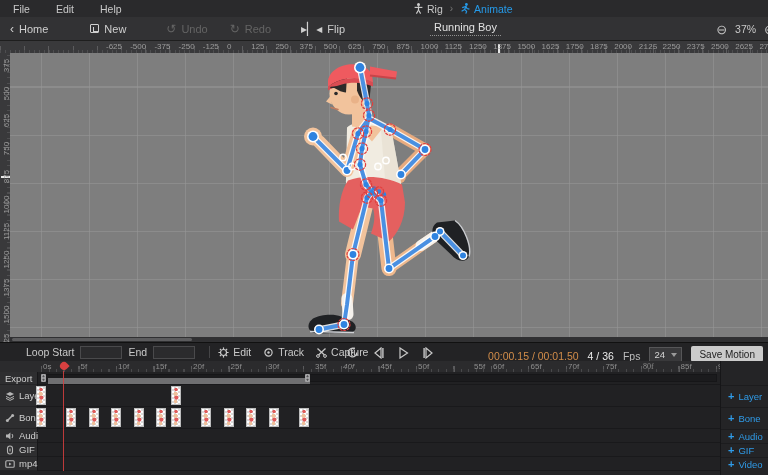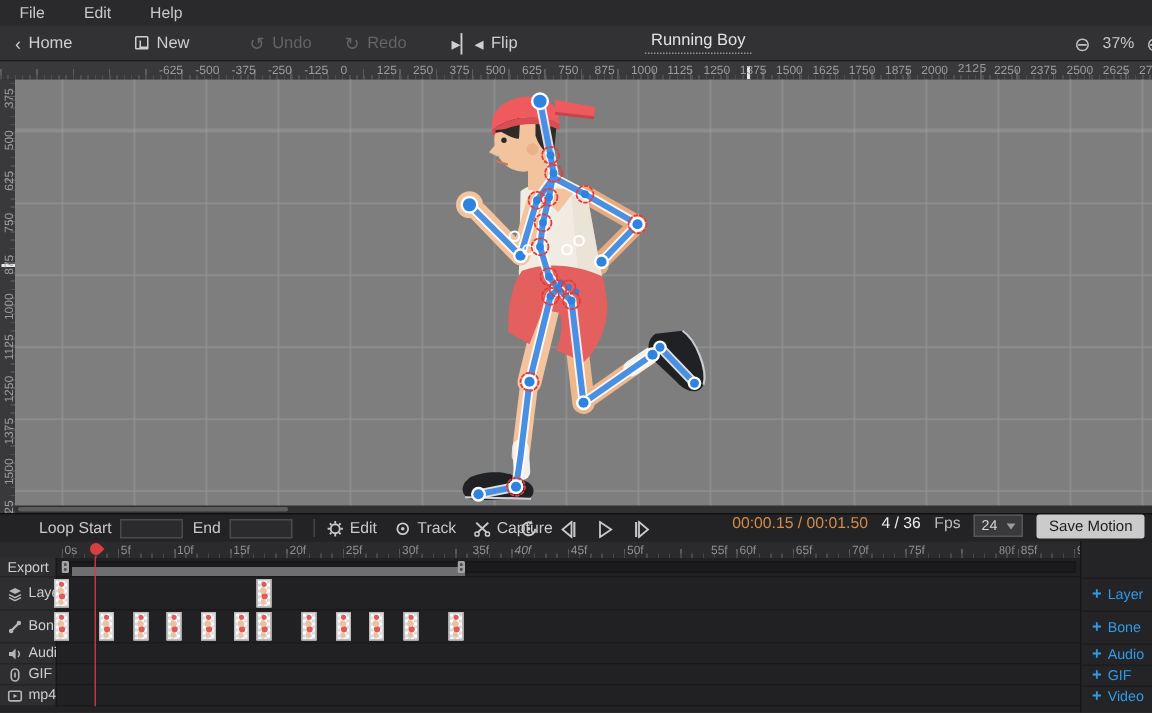--- a/index.html
+++ b/index.html
@@ -63,21 +63,21 @@
   
   .playbar{position:absolute;left:0;top:342px;width:768px;height:19px;background:#232325;
            border-top:1px solid #111;display:flex;align-items:center;font-size:10.5px;}
   .playbar .lbl{color:#c9c9c9;}
   .pbin{width:42px;height:13px;background:#2b2b2d;border:1px solid #4a4a4c;color:#ddd;
         font-size:9px;margin:0 6px;padding:0 3px;font-family:"Liberation Sans",sans-serif;}
   .pdiv{width:1px;height:12px;background:#454547;margin:0 8px;}
   .pico{display:flex;align-items:center;gap:4px;margin-right:12px;}
   .pico svg{display:block;}
   .transport{position:absolute;left:346px;top:0;height:19px;display:flex;align-items:center;gap:13px;}
-  .rightinfo{position:absolute;right:5px;top:0;height:19px;display:flex;align-items:flex-start;gap:9px;}
+  .rightinfo{position:absolute;right:5px;top:0;height:19px;display:flex;align-items:flex-end;gap:9px;}
   .tc-cur{color:#d28d4a;} .tc-tot{color:#d28d4a;}
   .frameind{color:#ececec;}
   .fpslbl{color:#bcbcbc;}
   .fpssel{width:33px;height:15px;background:#39393b;border:1px solid #565658;display:flex;
           align-items:center;justify-content:space-between;padding:0 4px;color:#d5d5d5;font-size:9.5px;}
   .caret{width:0;height:0;border-left:3px solid transparent;border-right:3px solid transparent;border-top:4px solid #9a9a9a;}
   .savebtn{height:16px;background:#cbcbcb;color:#1d1d1d;border-radius:2px;display:flex;
            align-items:center;padding:0 8px;font-size:10px;}
 
   
@@ -122,20 +122,42 @@
 </style>
 </head>
 <body>
 
 <div id="app">
 
   <div class="menubar">
     <span class="mitem">File</span>
     <span class="mitem">Edit</span>
     <span class="mitem">Help</span>
+    <div class="modenav">
+      <span class="mtab">
+        <svg width="9" height="11" viewBox="0 0 9 11">
+          <circle cx="4.5" cy="1.6" r="1.5" fill="#cfcfcf"></circle>
+          <line x1="4.5" y1="3.2" x2="4.5" y2="7" stroke="#cfcfcf" stroke-width="1.2"></line>
+          <line x1="0.6" y1="4.4" x2="8.4" y2="4.4" stroke="#cfcfcf" stroke-width="1.1"></line>
+          <line x1="4.5" y1="7" x2="2.4" y2="10.6" stroke="#cfcfcf" stroke-width="1.1"></line>
+          <line x1="4.5" y1="7" x2="6.6" y2="10.6" stroke="#cfcfcf" stroke-width="1.1"></line>
+        </svg>
+        <span>Rig</span>
+      </span>
+      <span class="sep">›</span>
+      <span class="mtab blue">
+        <svg width="10" height="11" viewBox="0 0 10 11">
+          <circle cx="6.4" cy="1.5" r="1.4" fill="#259ae9"></circle>
+          <path d="M2.2 4.6 L6 3.4 L7 5.6 L9.4 6.2" stroke="#259ae9" stroke-width="1.2" fill="none"></path>
+          <path d="M6 3.4 L4.6 6.4 L6.6 8.4 L5.8 10.6" stroke="#259ae9" stroke-width="1.2" fill="none"></path>
+          <path d="M4.6 6.4 L1.6 8.2" stroke="#259ae9" stroke-width="1.2" fill="none"></path>
+        </svg>
+        <span>Animate</span>
+      </span>
+    </div>
   </div>
 
   <div class="toolbar">
     <span class="tbtn tb-home">
       <span class="glyph">‹</span>
       <span>Home</span>
     </span>
     <span class="tbtn tb-new">
       <span class="newbox"></span>
       <span>New</span>
@@ -421,21 +443,21 @@
         <div class="flab" style="left: 268px;">30f</div>
         <div class="flab" style="left: 315px;">35f</div>
         <div class="flab" style="left: 343px; font-style: italic;">40f</div>
         <div class="flab" style="left: 380.5px;">45f</div>
         <div class="flab" style="left: 418px;">50f</div>
         <div class="flab" style="left: 474px;">55f</div>
         <div class="flab" style="left: 493px;">60f</div>
         <div class="flab" style="left: 530.5px;">65f</div>
         <div class="flab" style="left: 568px;">70f</div>
         <div class="flab" style="left: 605.5px;">75f</div>
-        <div class="flab" style="left: 666px; font-family: Liberation Serif, serif;">80f</div>
+        <div class="flab" style="left: 643px; font-family: Liberation Serif, serif;">80f</div>
         <div class="flab" style="left: 680.5px;">85f</div>
         <div class="flab" style="left: 718px;">90f</div>
       </div>
 
     <div class="labelcol">
       <div class="lcell" style="height:13px">
         <span>Export</span>
       </div>
       <div class="lcell" style="height:22px">
         <svg width="10" height="10" viewBox="0 0 10 10">

